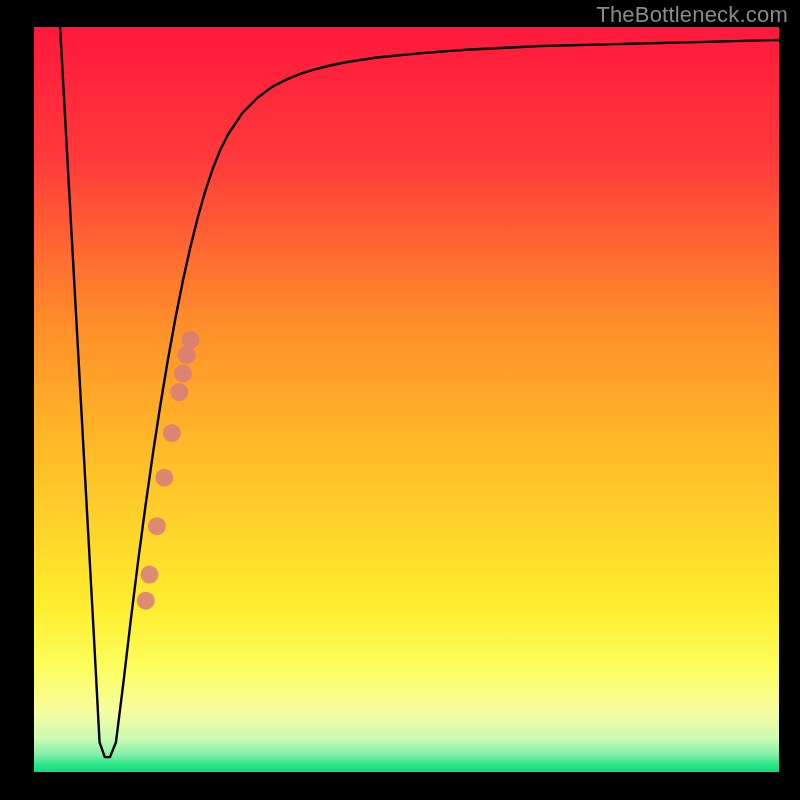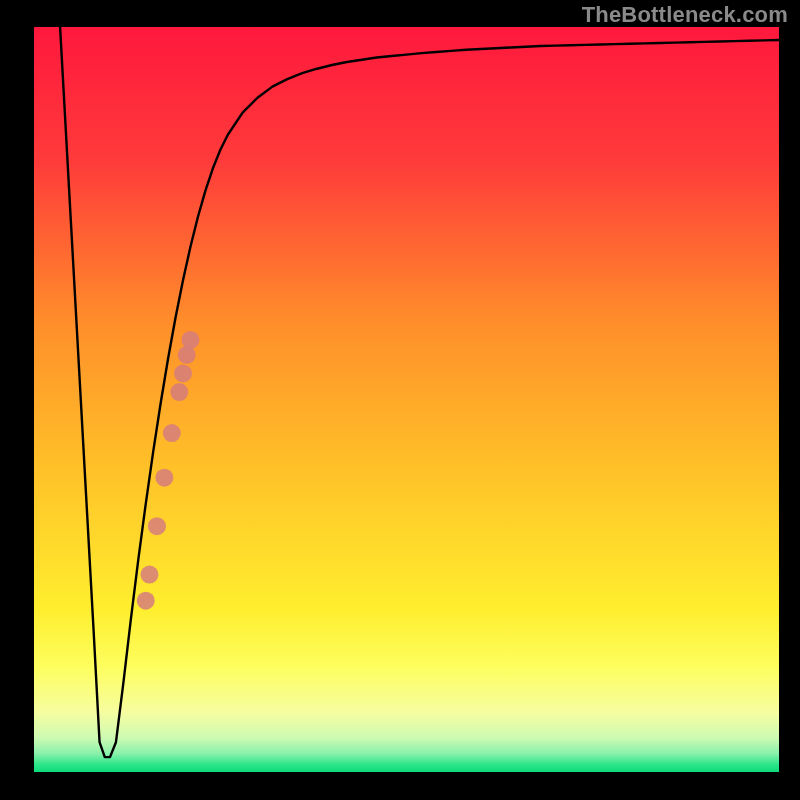--- a/index.html
+++ b/index.html
@@ -21,21 +21,21 @@
     left: 0;
     width: 800px;
     height: 800px;
   }
   .watermark {
     position: absolute;
     top: 2px;
     right: 12px;
     font-family: Arial, Helvetica, sans-serif;
     font-size: 22px;
-    font-weight: 700;
+    font-weight: 400;
     color: #8a8a8a;
     letter-spacing: 0.2px;
   }
 </style>
 </head>
 <body>
 
 <div class="chart-container">
   <svg class="chart" viewBox="0 0 800 800">
     <defs>

